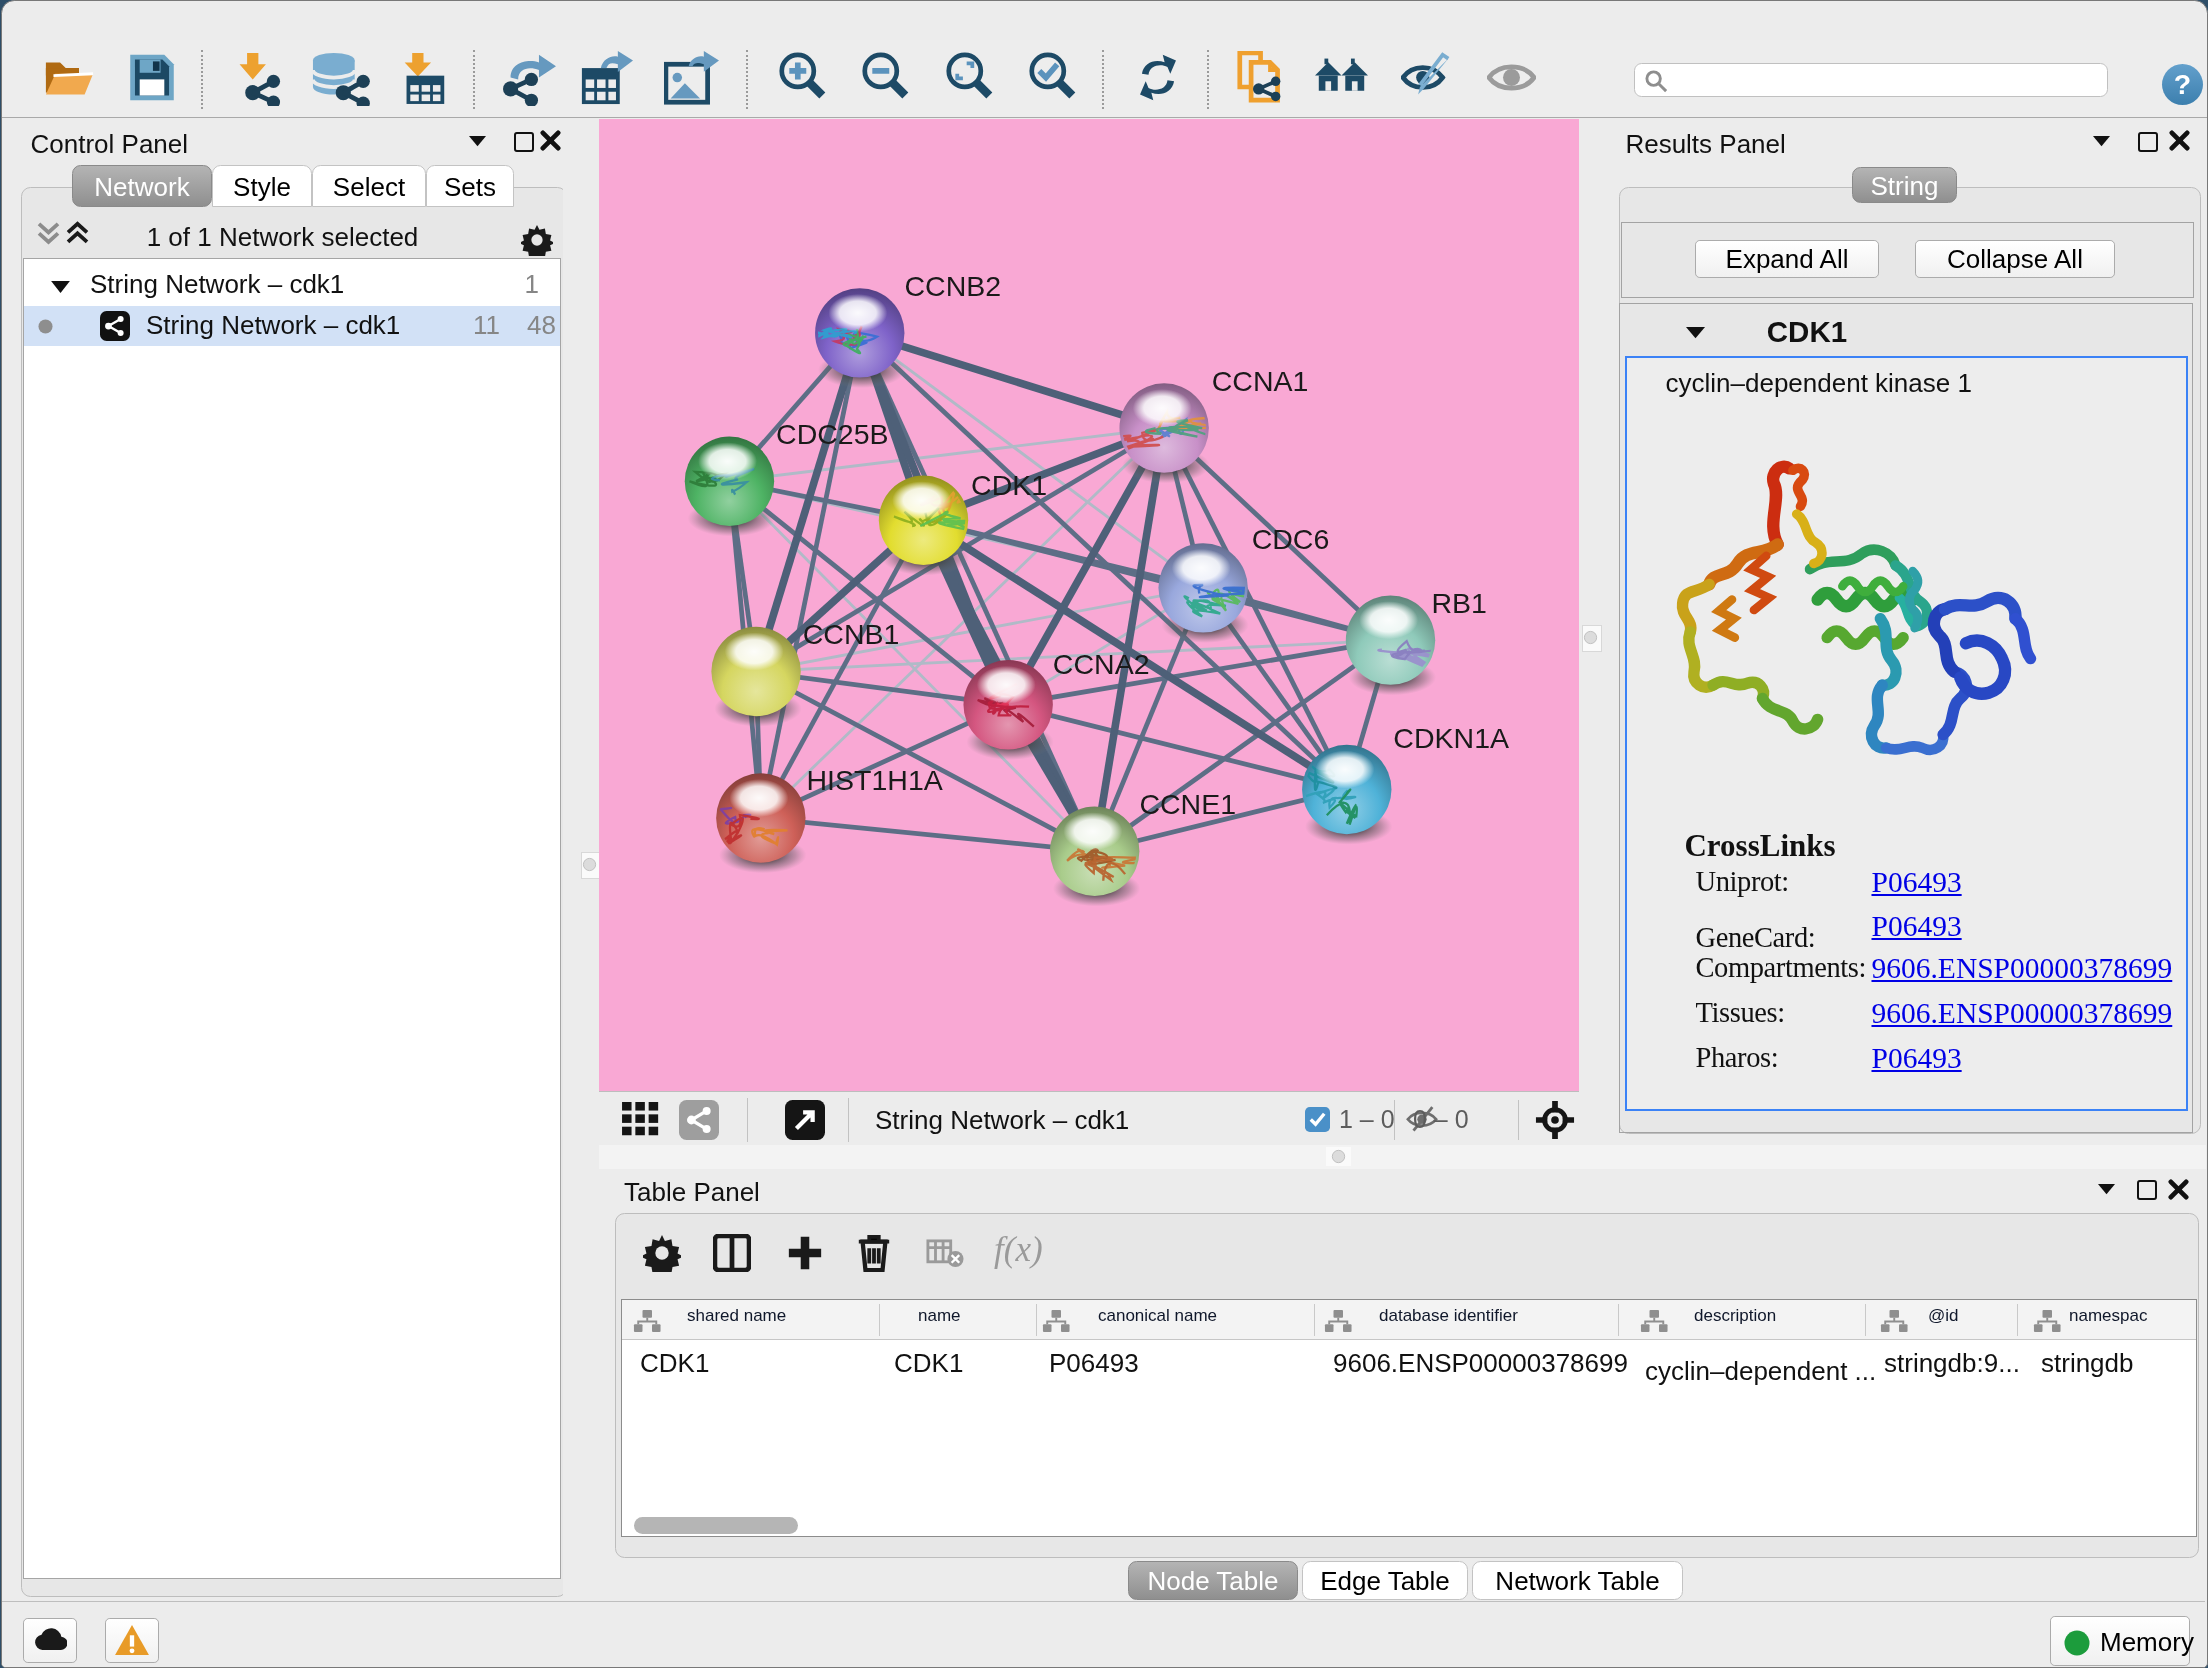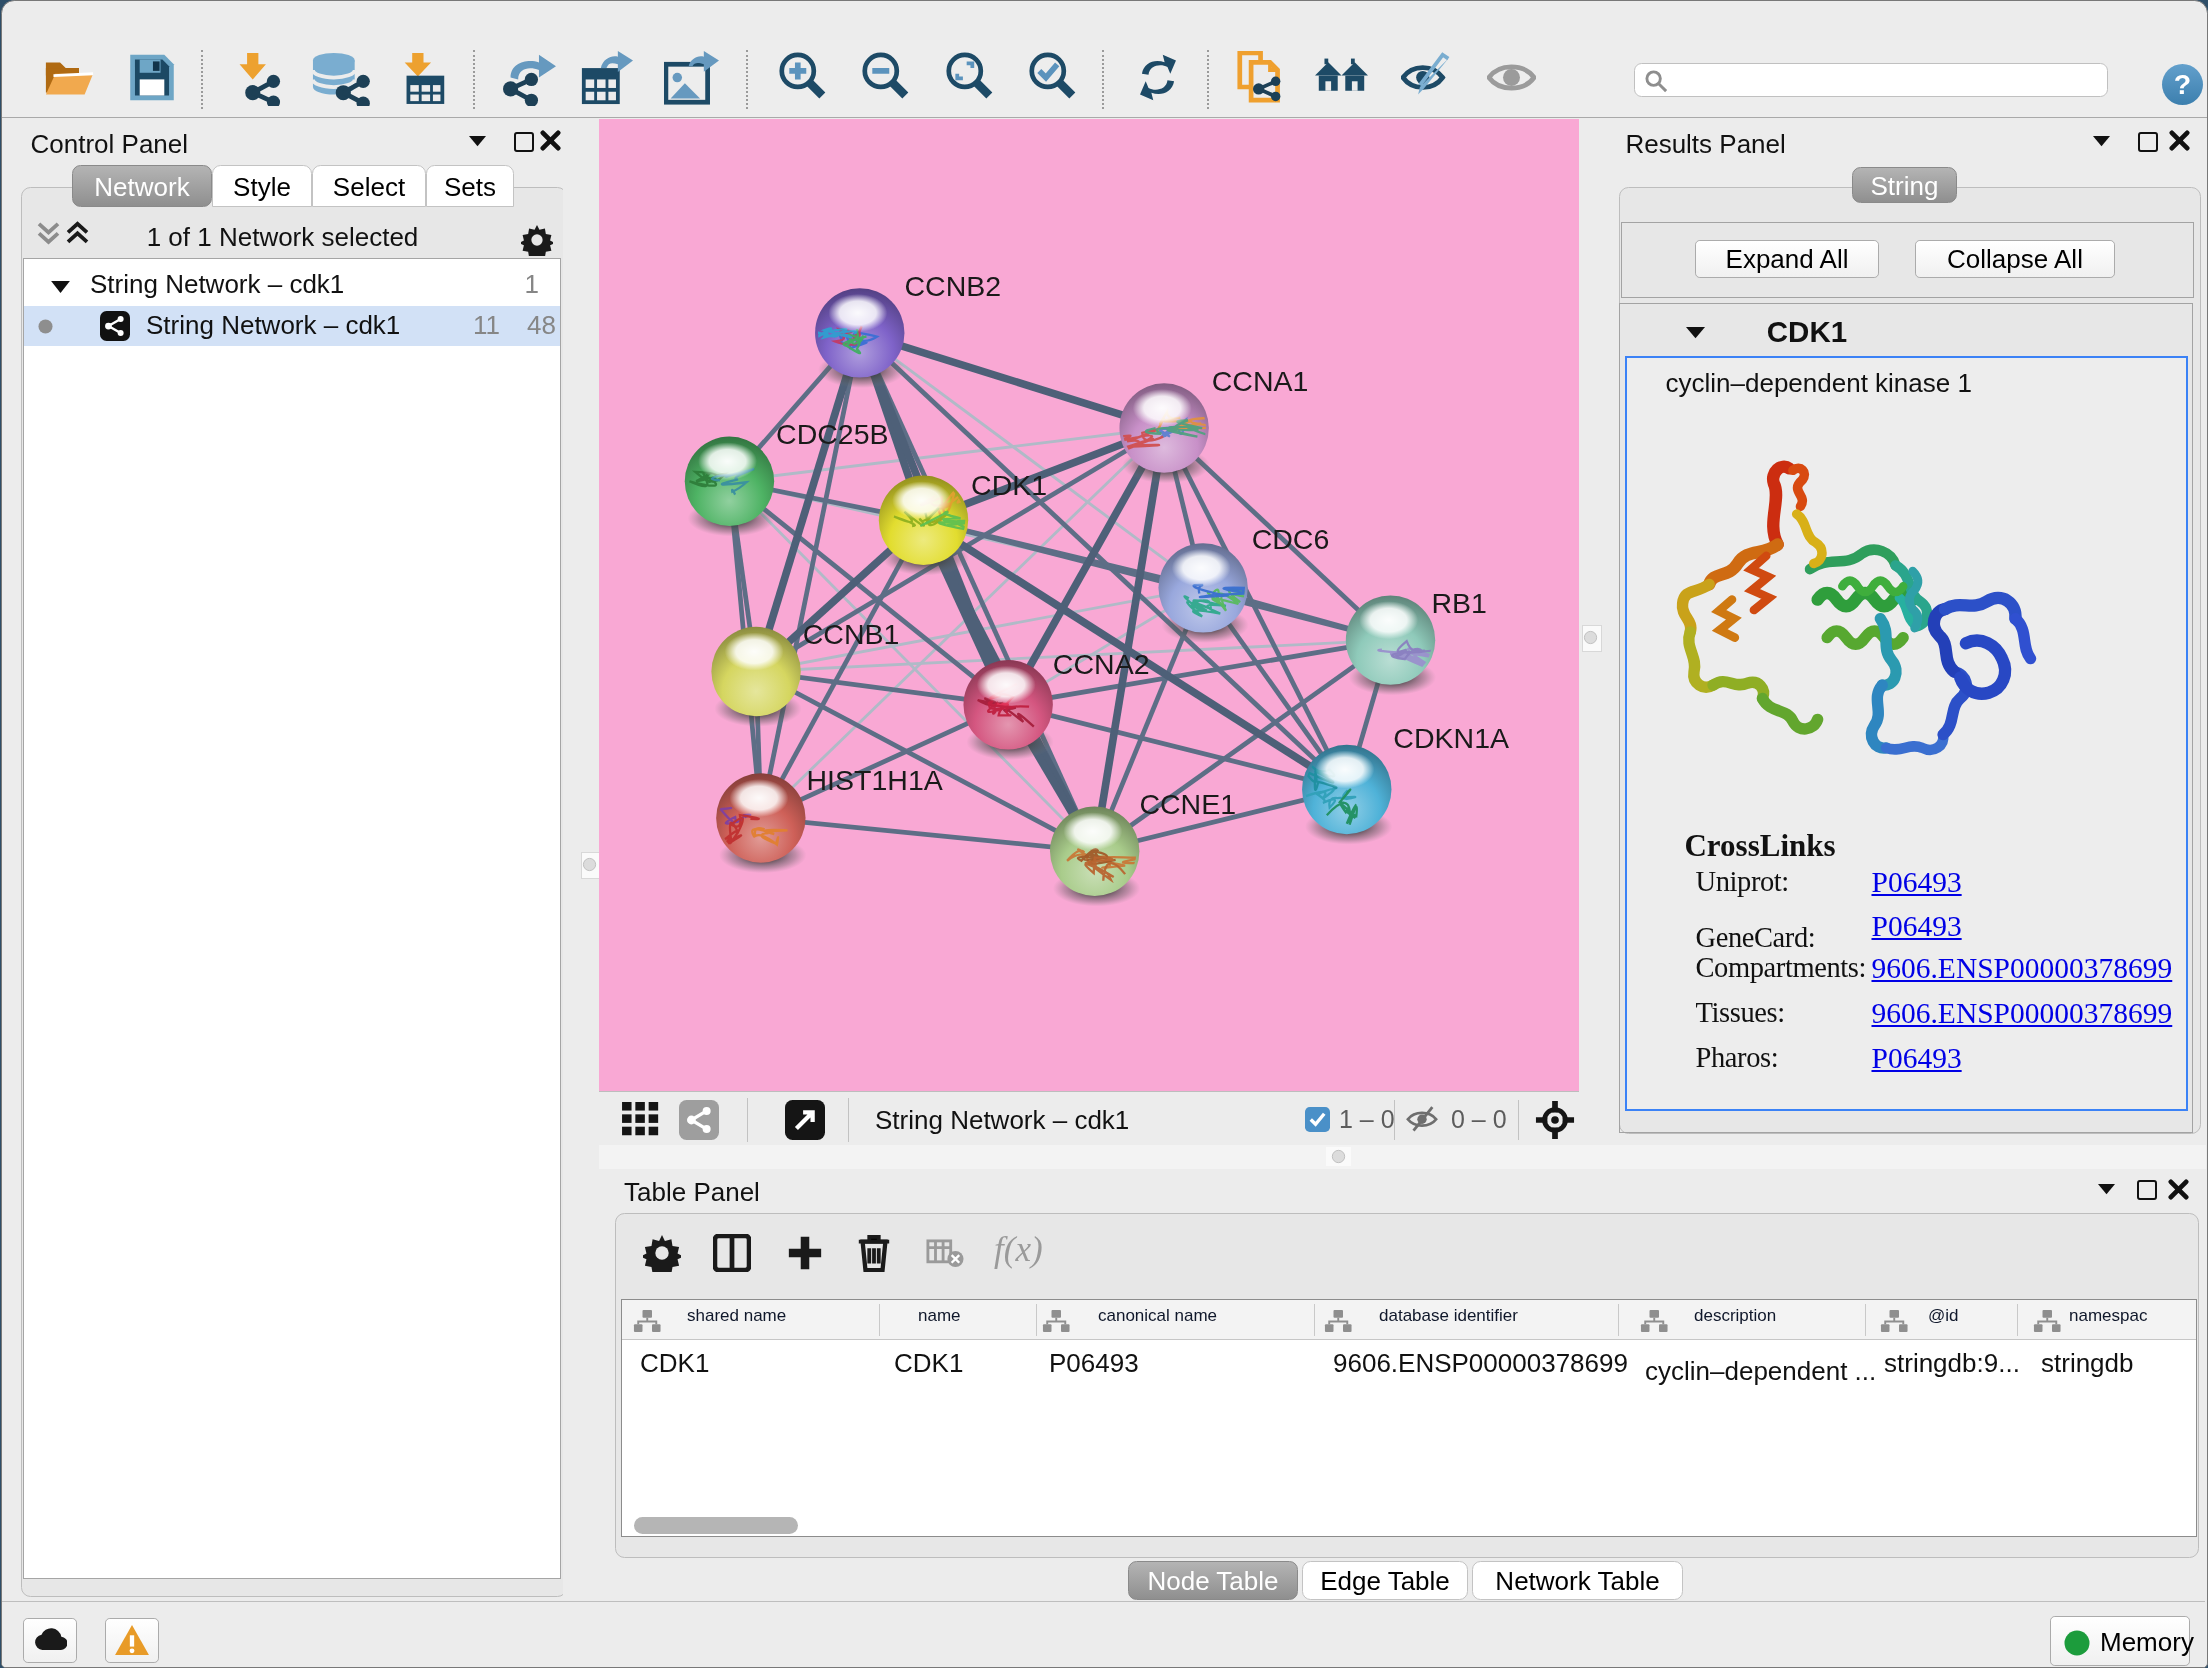--- a/index.html
+++ b/index.html
@@ -547,21 +547,21 @@
       <rect x="0" y="0" width="26" height="26" rx="5" fill="#4a90c8"></rect>
       <path d="M6 13 L11 18 L20 7" stroke="#fff" stroke-width="3.5" fill="none"></path>
     </svg>
     <div class="abs" style="left:740px;top:13.3px;font-size:25px;color:#5c5c5c;">1 – 0</div>
     <div class="abs" style="left:795px;top:7.6px;height:40px;border-left:1px solid #c2c2c2;"></div>
     <svg class="abs" style="left:807px;top:13.3px;" width="32" height="28.5" viewBox="0 0 34 30">
       <path d="M2 15 C9 6 25 6 32 15 C25 24 9 24 2 15 z" fill="none" stroke="#6e6e6e" stroke-width="3"></path>
       <circle cx="17" cy="15" r="5" fill="#6e6e6e"></circle>
       <path d="M28 2 L8 27" stroke="#6e6e6e" stroke-width="3"></path>
     </svg>
-    <div class="abs" style="left:852px;top:13.3px;font-size:25px;color:#5c5c5c;">0 – 0</div>
+    <div class="abs" style="left:814px;top:13.3px;font-size:25px;color:#5c5c5c;">0 – 0</div>
     <div class="abs" style="left:919px;top:7.6px;height:40px;border-left:1px solid #c2c2c2;"></div>
     <svg class="abs" style="left:936px;top:7.6px;" width="40" height="40" viewBox="0 0 42 42">
       <circle cx="21" cy="21" r="11" fill="none" stroke="#151515" stroke-width="5"></circle>
       <path d="M21 1 V13 M21 29 V41 M1 21 H13 M29 21 H41" stroke="#151515" stroke-width="6"></path>
       <circle cx="21" cy="21" r="4" fill="#151515"></circle>
     </svg>
   </div>
 
   <div id="vsplit2" class="abs" style="left:1577px;top:118px;width:35px;height:1026px;background:#ececec;">
     <div class="abs" style="left:2.9px;top:506px;width:18px;height:25px;background:#fafafa;border:1px solid #d8d8d8;"><svg width="16" height="23" viewBox="0 0 17 24">

